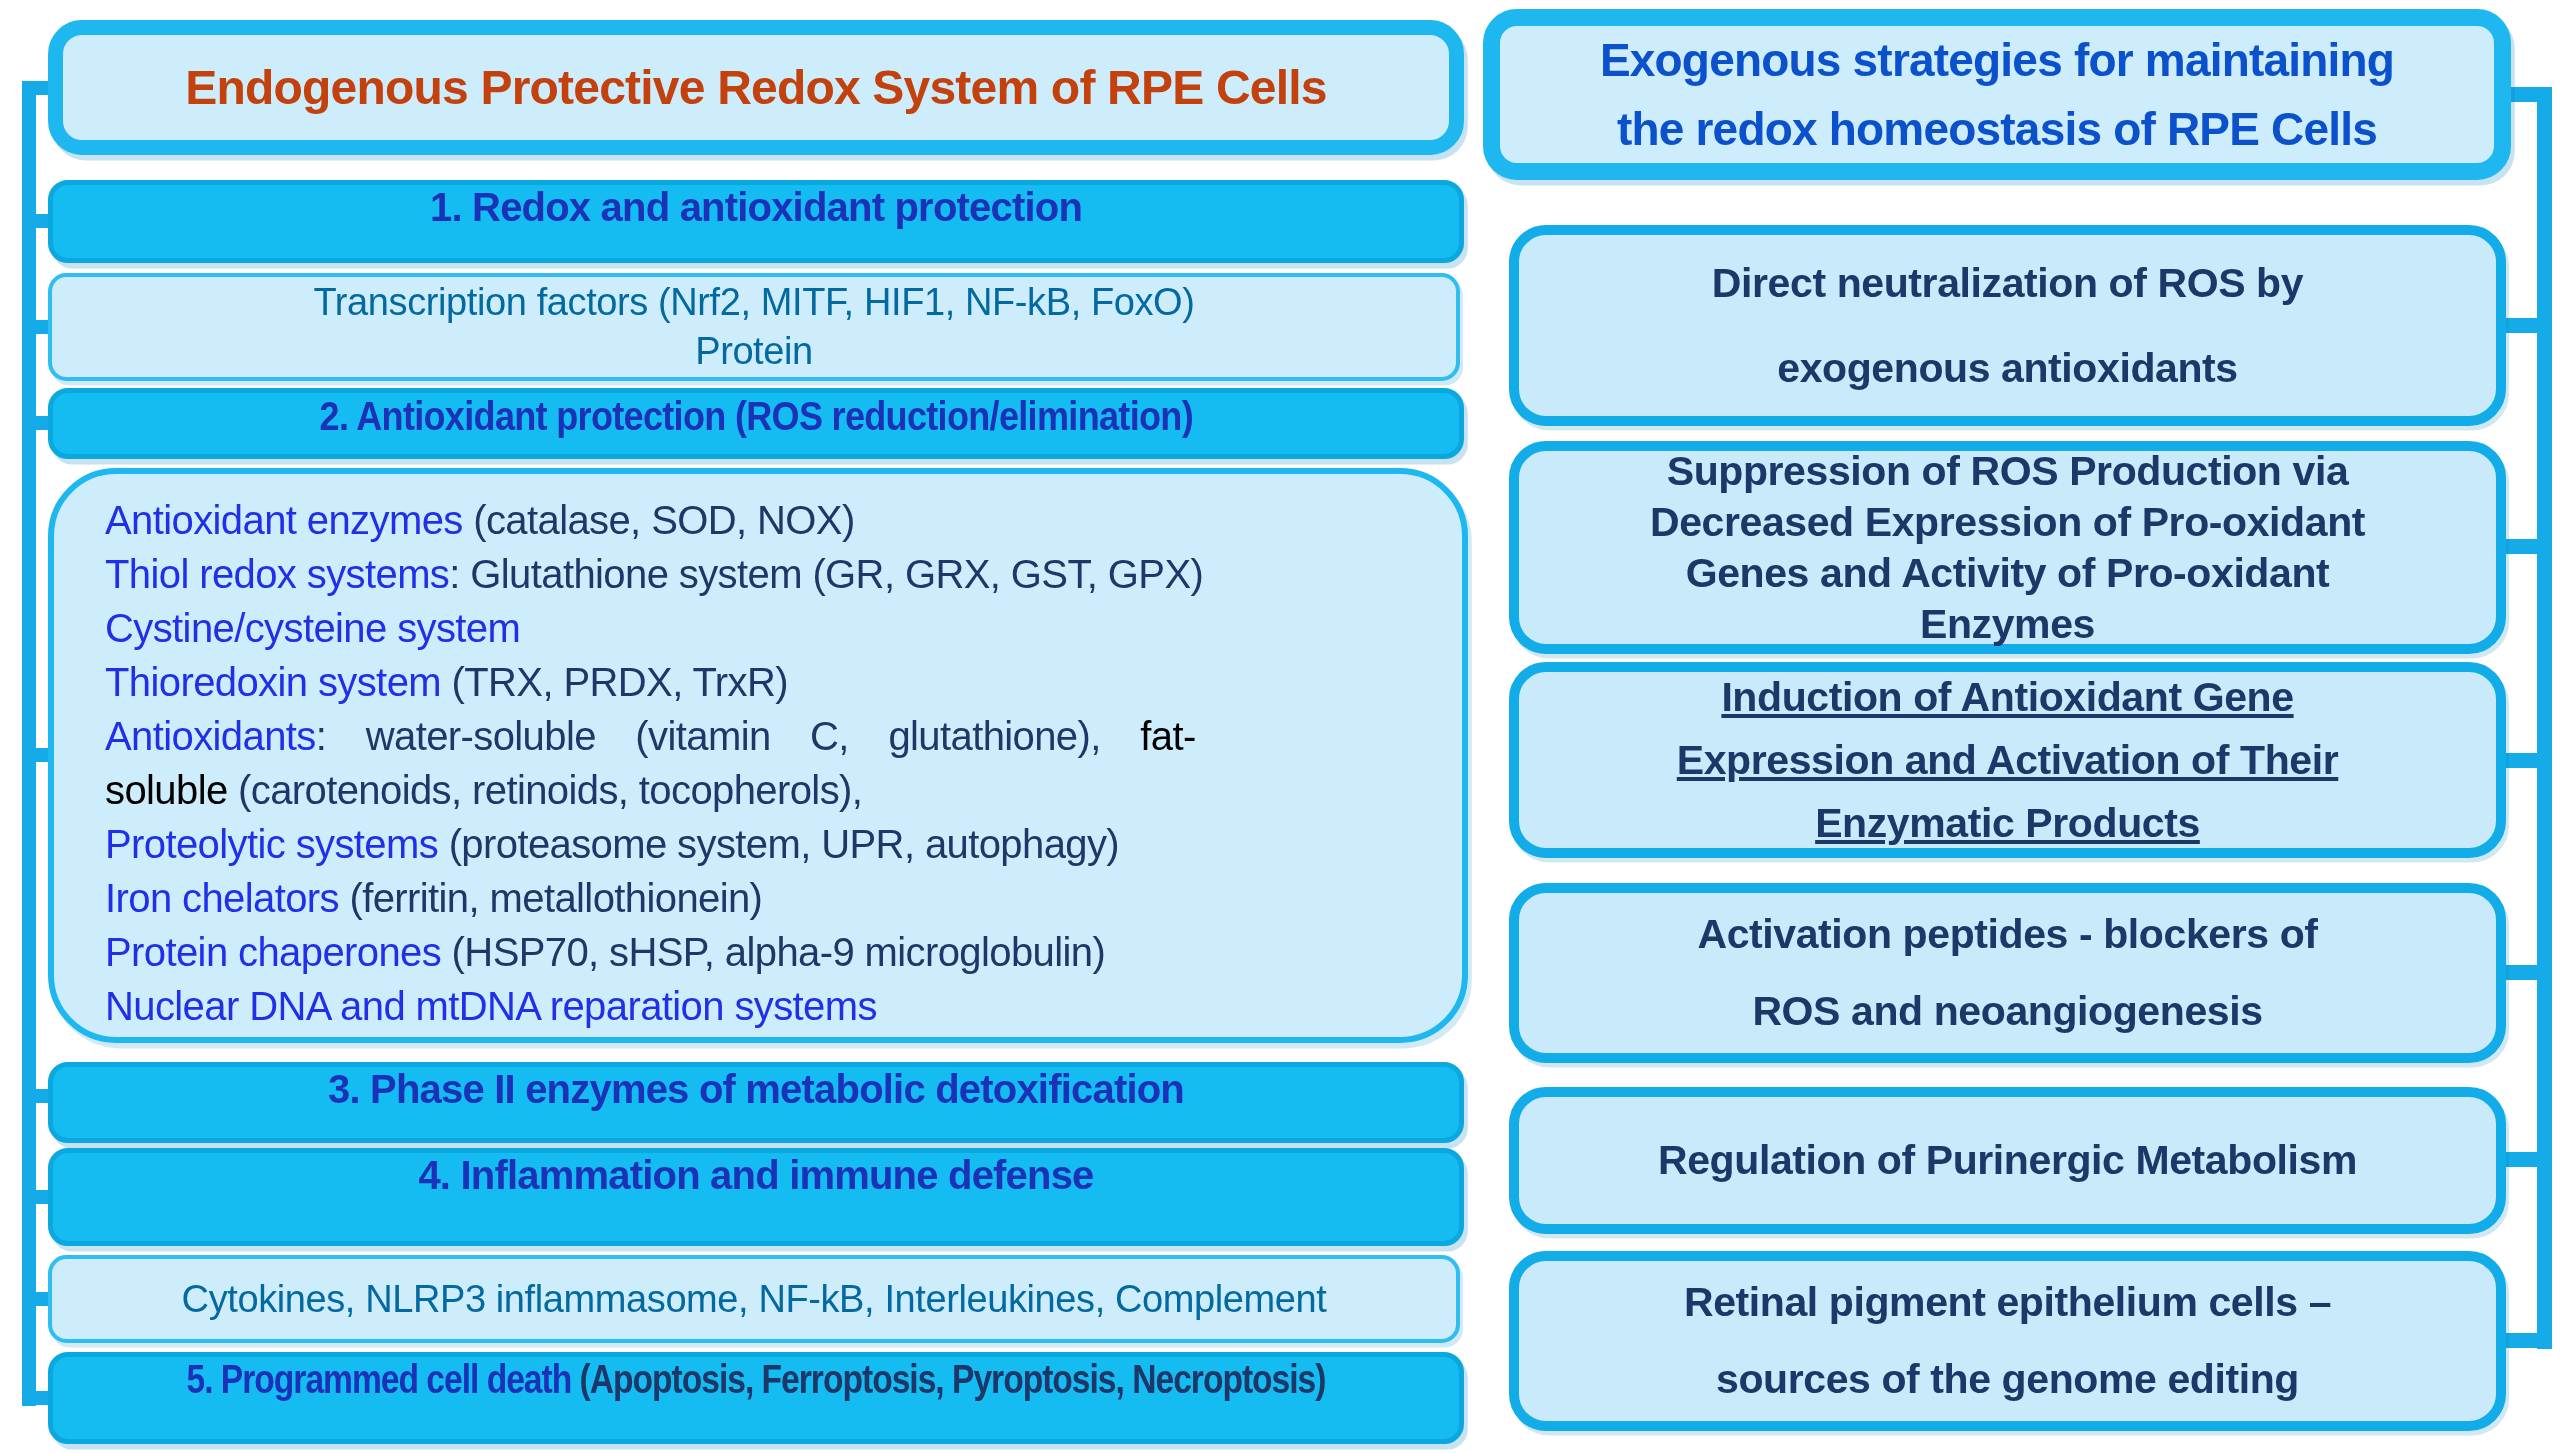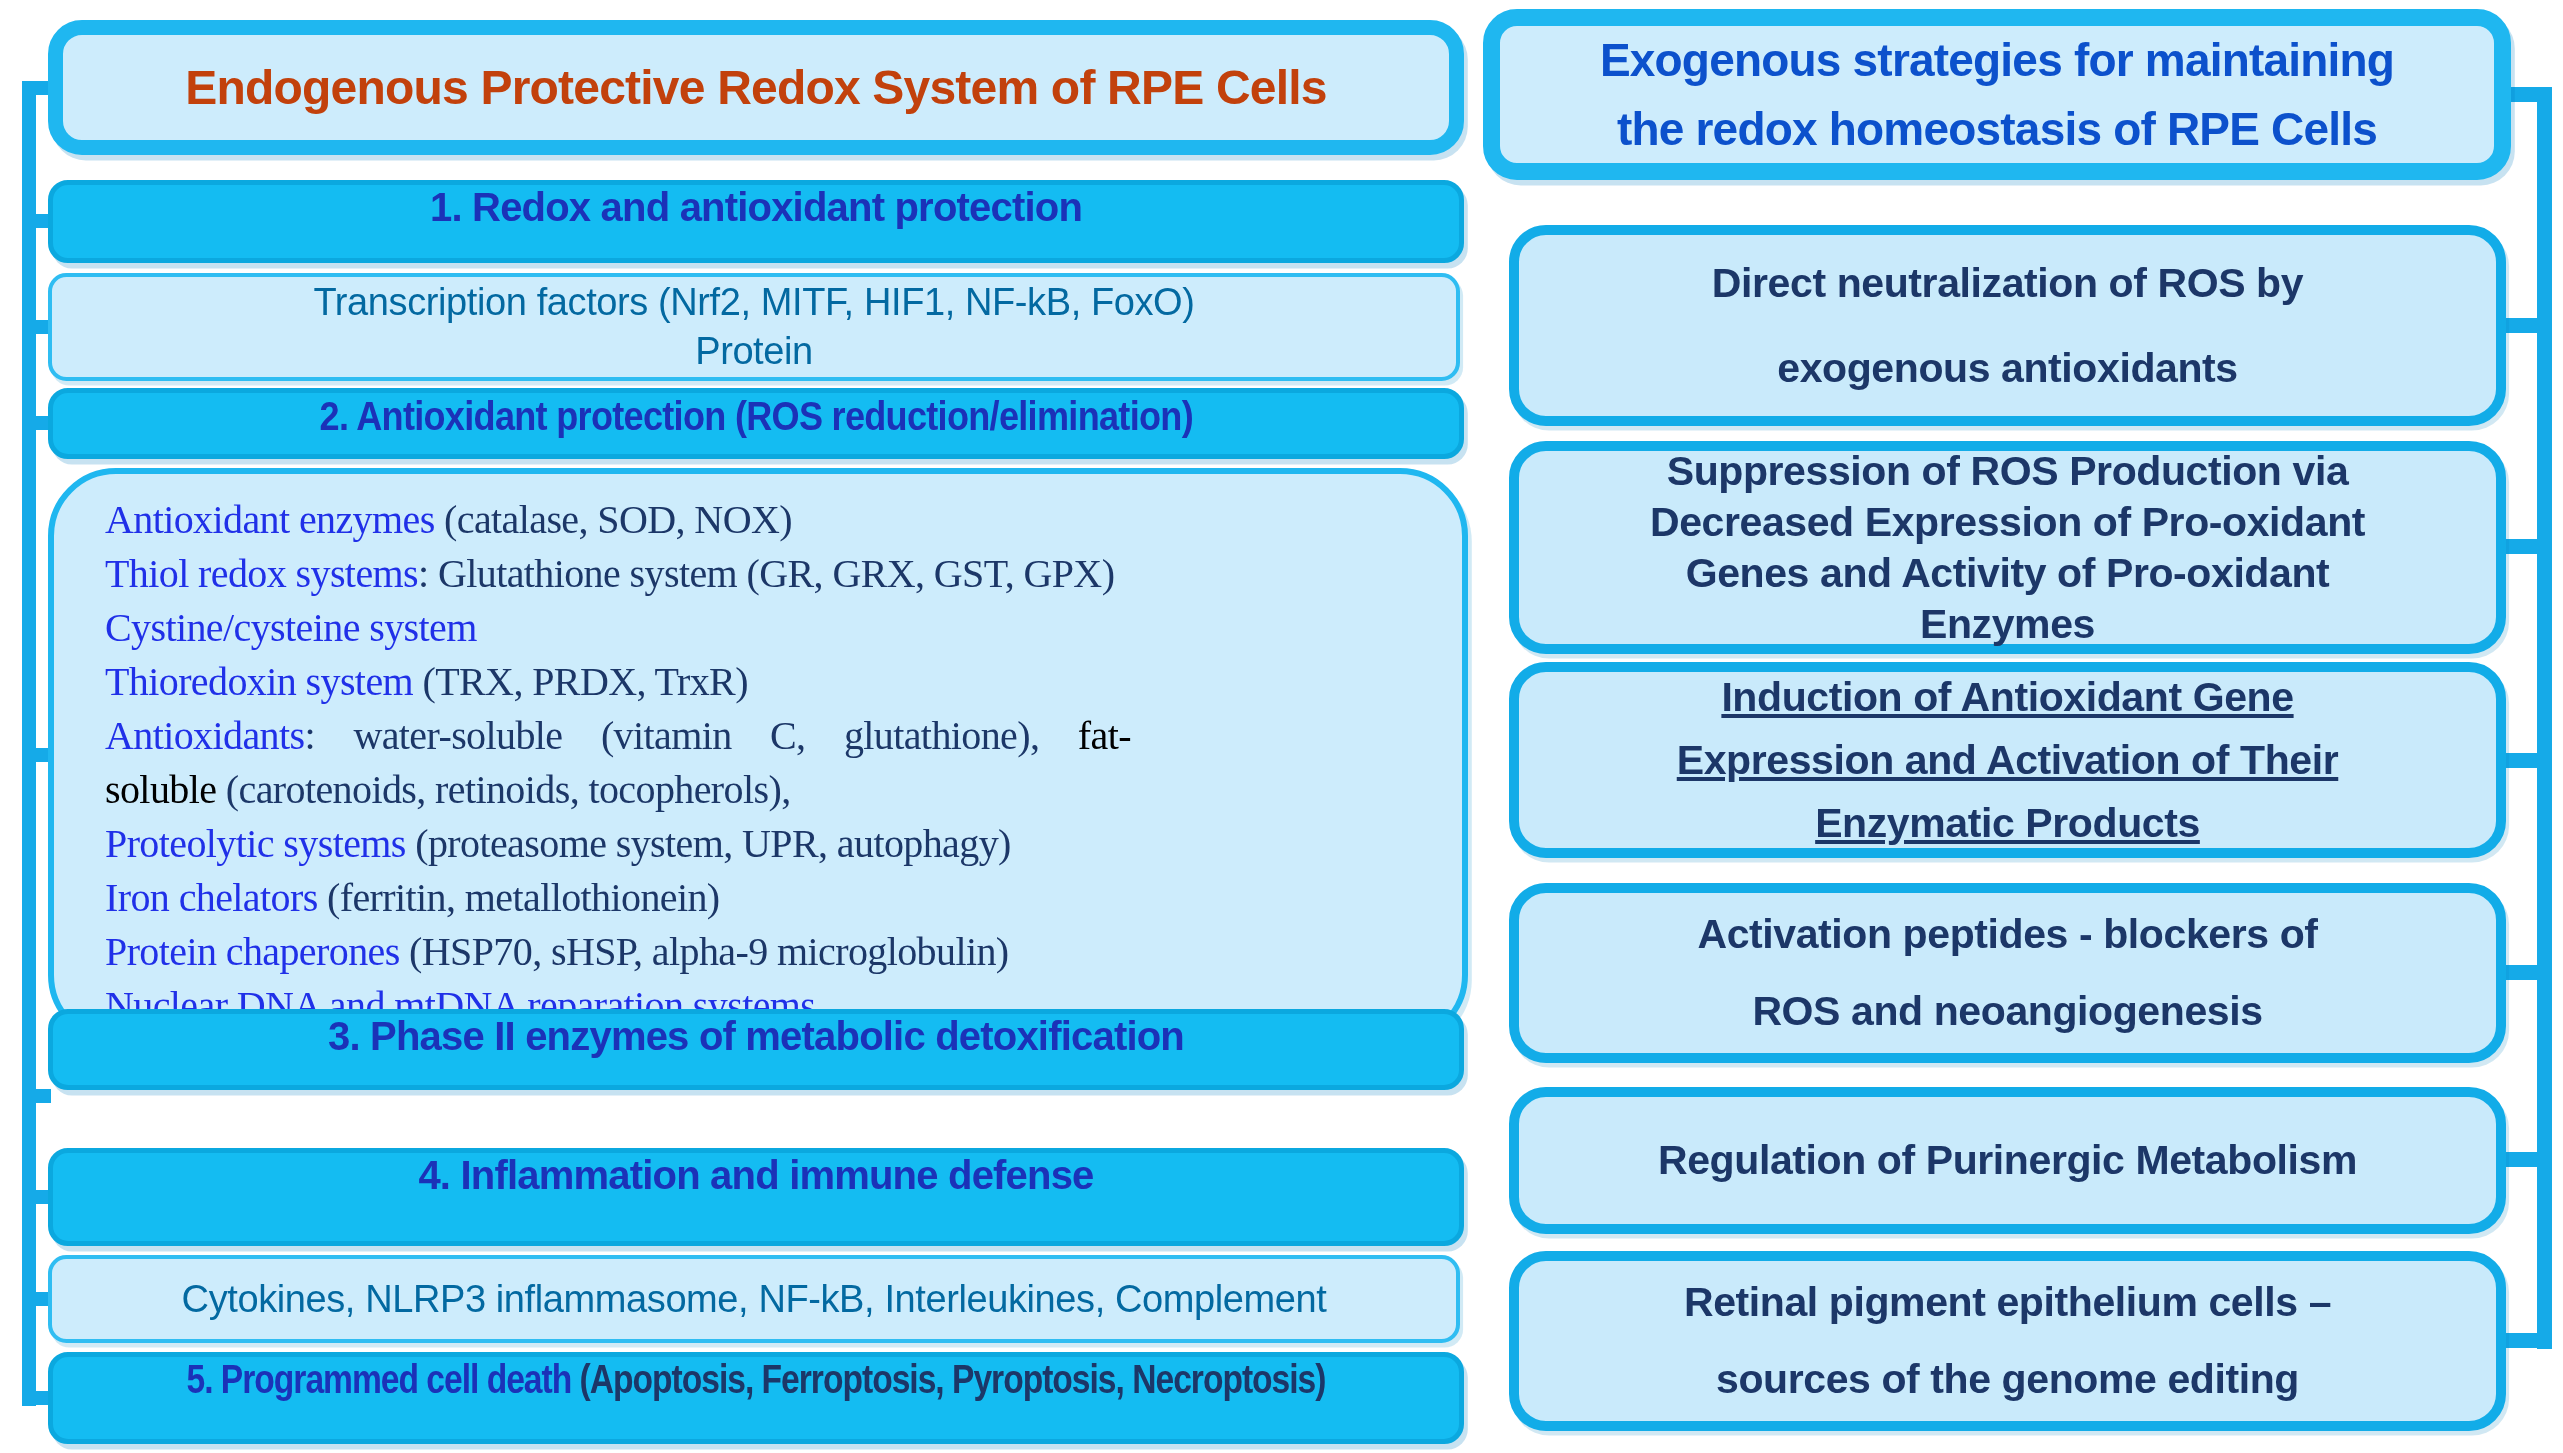--- a/index.html
+++ b/index.html
@@ -88,34 +88,34 @@
 
 <div class="abs lightbox" style="left:48px;top:273px;width:1412px;height:108px;">
   <div class="navytext">Transcription factors (Nrf2, MITF, HIF1, NF-kB, FoxO)</div>
   <div class="navytext">Protein</div>
 </div>
 
 <div class="abs cyanbox" style="left:48px;top:388px;width:1416px;height:71px;">
   <div class="heading scale88" style="font-size:41px;">2. Antioxidant protection (ROS reduction/elimination)</div>
 </div>
 
-<div class="abs bigbox" style="left:48px;top:468px;width:1420px;height:575px;font-family:Liberation Serif, serif;">
+<div class="abs bigbox" style="left:48px;top:468px;width:1420px;height:575px;">
   <div class="bigline"><span class="c-blue">Antioxidant enzymes</span><span class="c-navy"> (catalase, SOD, NOX)</span></div>
   <div class="bigline"><span class="c-blue">Thiol redox systems</span><span class="c-navy">: Glutathione system (GR, GRX, GST, GPX)</span></div>
   <div class="bigline"><span class="c-blue">Cystine/cysteine system</span></div>
   <div class="bigline"><span class="c-blue">Thioredoxin system</span><span class="c-navy"> (TRX, PRDX, TrxR)</span></div>
   <div class="bigline wide"><span class="c-blue">Antioxidants</span><span class="c-navy">: water-soluble (vitamin C, glutathione), </span><span class="c-black">fat-</span></div>
   <div class="bigline"><span class="c-black">soluble</span><span class="c-navy"> (carotenoids, retinoids, tocopherols),</span></div>
   <div class="bigline"><span class="c-blue">Proteolytic systems</span><span class="c-navy"> (proteasome system, UPR, autophagy)</span></div>
   <div class="bigline"><span class="c-blue">Iron chelators</span><span class="c-navy"> (ferritin, metallothionein)</span></div>
   <div class="bigline"><span class="c-blue">Protein chaperones</span><span class="c-navy"> (HSP70, sHSP, alpha-9 microglobulin)</span></div>
   <div class="bigline"><span class="c-blue">Nuclear DNA and mtDNA reparation systems</span></div>
 </div>
 
-<div class="abs cyanbox" style="left:48px;top:1009px;width:1416px;height:81px;">
+<div class="abs cyanbox" style="left:48px;top:1062px;width:1416px;height:81px;">
   <div class="heading">3. Phase II enzymes of metabolic detoxification</div>
 </div>
 
 <div class="abs cyanbox" style="left:48px;top:1148px;width:1416px;height:98px;">
   <div class="heading">4. Inflammation and immune defense</div>
 </div>
 
 <div class="abs lightbox" style="left:48px;top:1255px;width:1412px;height:88px;">
   <div class="navytext">Cytokines, NLRP3 inflammasome, NF-kB, Interleukines, Complement</div>
 </div>

